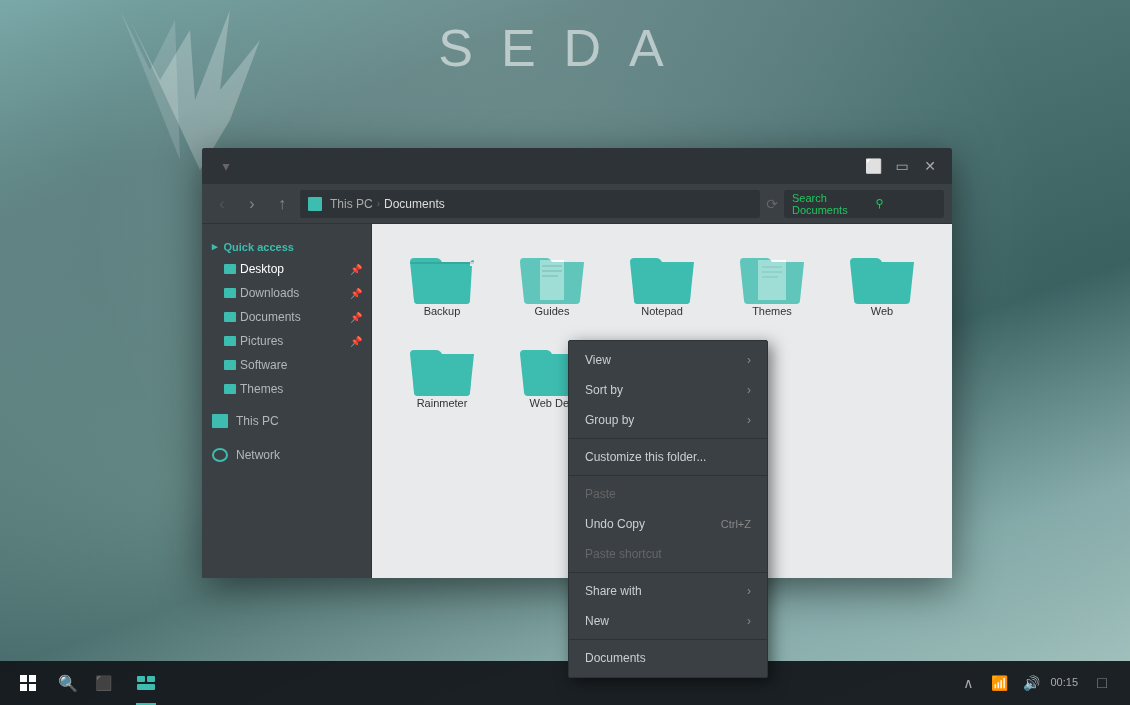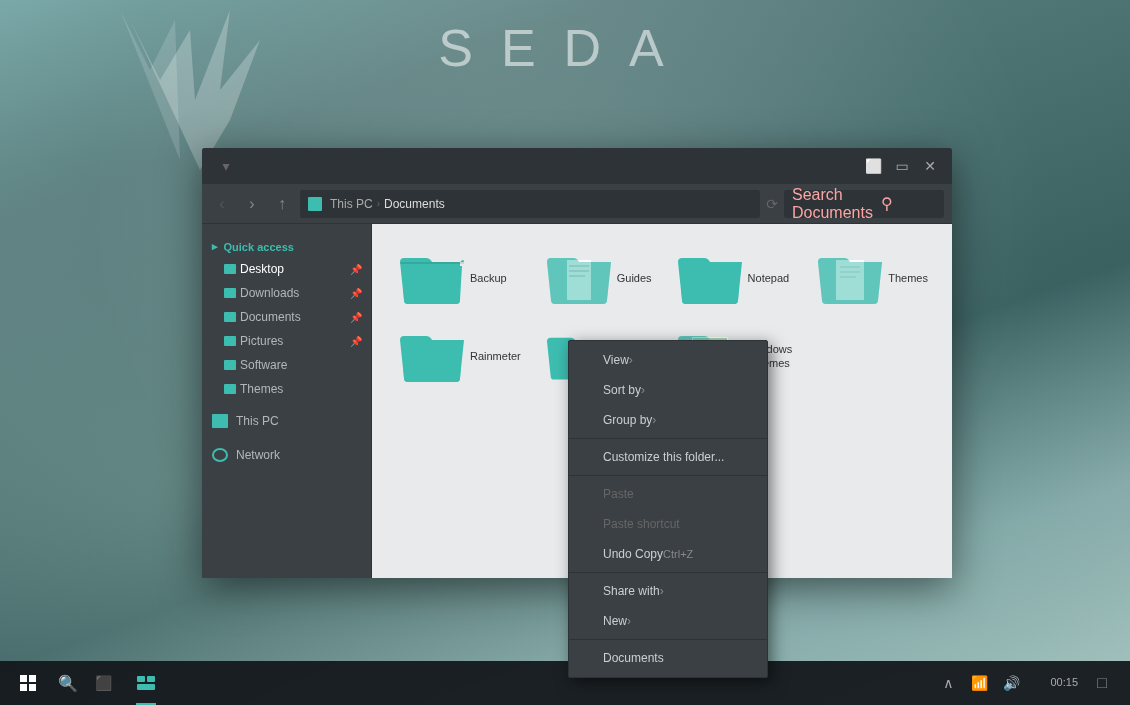--- a/index.html
+++ b/index.html
@@ -166,23 +166,23 @@
       cursor: pointer;
     }
     .search-bar {
       width: 160px;
       height: 28px;
       background: #2e3337;
       border-radius: 2px;
       display: flex;
       align-items: center;
       padding: 0 8px;
-      color: #fca5a5;
-      font-size: 16px;
-      gap: 8px;
+      color: #22c55e;
+      font-size: 11px;
+      gap: 23px;
     }
     .search-bar span { flex: 1; }
 
     
     .explorer-body {
       display: flex;
       flex: 1;
       overflow: hidden;
     }
 
@@ -265,23 +265,22 @@
       display: grid;
       grid-template-columns: repeat(5, 1fr);
       grid-template-rows: auto auto;
       gap: 10px;
       align-content: start;
       overflow-y: auto;
     }
 
     .folder-item {
       display: flex;
-      flex-direction: row;
-      align-items: center;
-      gap: 6px;
+      flex-direction: column;
+      align-items: center;
       cursor: pointer;
       padding: 8px;
       border-radius: 3px;
     }
     .folder-icon {
       width: 64px;
       height: 52px;
       position: relative;
     }
     .folder-icon svg {
@@ -304,25 +303,25 @@
       background: #3a4044;
       border: 1px solid #2e3337;
       border-radius: 2px;
       box-shadow: 4px 4px 16px rgba(0,0,0,0.5);
       z-index: 100;
       padding: 4px 0;
     }
     .ctx-item {
       display: flex;
       align-items: center;
+      justify-content: space-between;
       padding: 8px 16px;
       color: #c8d0d4;
       font-size: 12px;
       cursor: pointer;
-      margin-left: 18px;
     }
     .ctx-item .ctx-arrow { color: #888; font-size: 12px; }
     .ctx-item .ctx-shortcut { color: #888; font-size: 11px; }
     .ctx-divider {
       height: 1px;
       background: #2e3337;
       margin: 3px 0;
     }
     .ctx-disabled {
       color: #666 !important;
@@ -423,21 +422,20 @@
       justify-content: center;
       cursor: pointer;
       font-size: 14px;
     }
     .tray-time {
       display: flex;
       flex-direction: column;
       align-items: flex-end;
       padding-right: 6px;
       line-height: 1.4;
-      margin-left: 20px;
     }
     .tray-notification {
       width: 28px;
       height: 44px;
       display: flex;
       align-items: center;
       justify-content: center;
       cursor: pointer;
       color: #888;
       font-size: 16px;
@@ -652,26 +650,26 @@
     <span class="ctx-arrow">›</span>
   </div>
   <div class="ctx-divider"></div>
   <div class="ctx-item">
     <span>Customize this folder...</span>
   </div>
   <div class="ctx-divider"></div>
   <div class="ctx-item ctx-disabled">
     <span>Paste</span>
   </div>
-  <div class="ctx-item ctx-disabled">
-    <span>Paste shortcut</span>
-  </div>
   <div class="ctx-item">
     <span>Undo Copy</span>
     <span class="ctx-shortcut">Ctrl+Z</span>
+  </div>
+  <div class="ctx-item ctx-disabled">
+    <span>Paste shortcut</span>
   </div>
   <div class="ctx-divider"></div>
   <div class="ctx-item">
     <span>Share with</span>
     <span class="ctx-arrow">›</span>
   </div>
   <div class="ctx-item">
     <span>New</span>
     <span class="ctx-arrow">›</span>
   </div>

